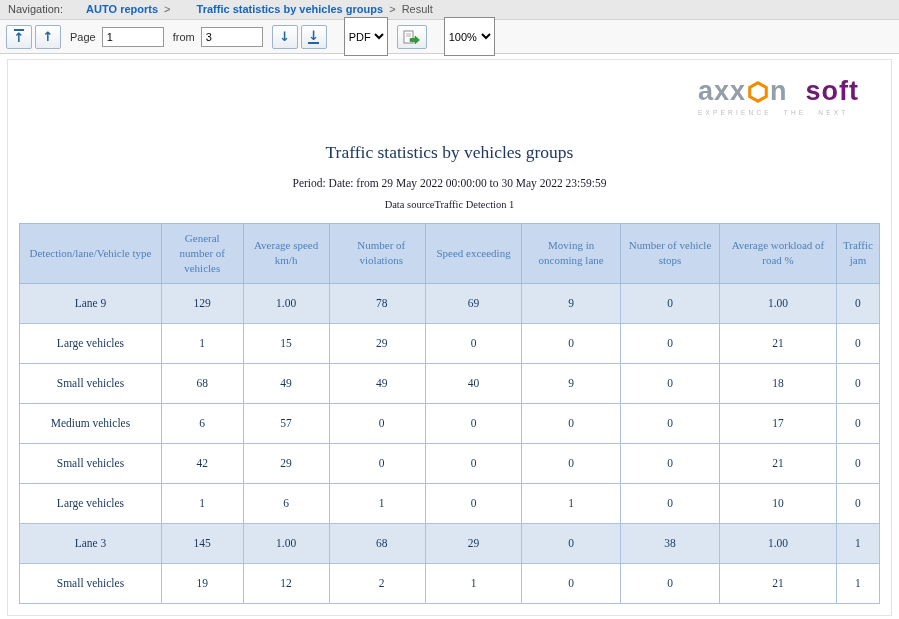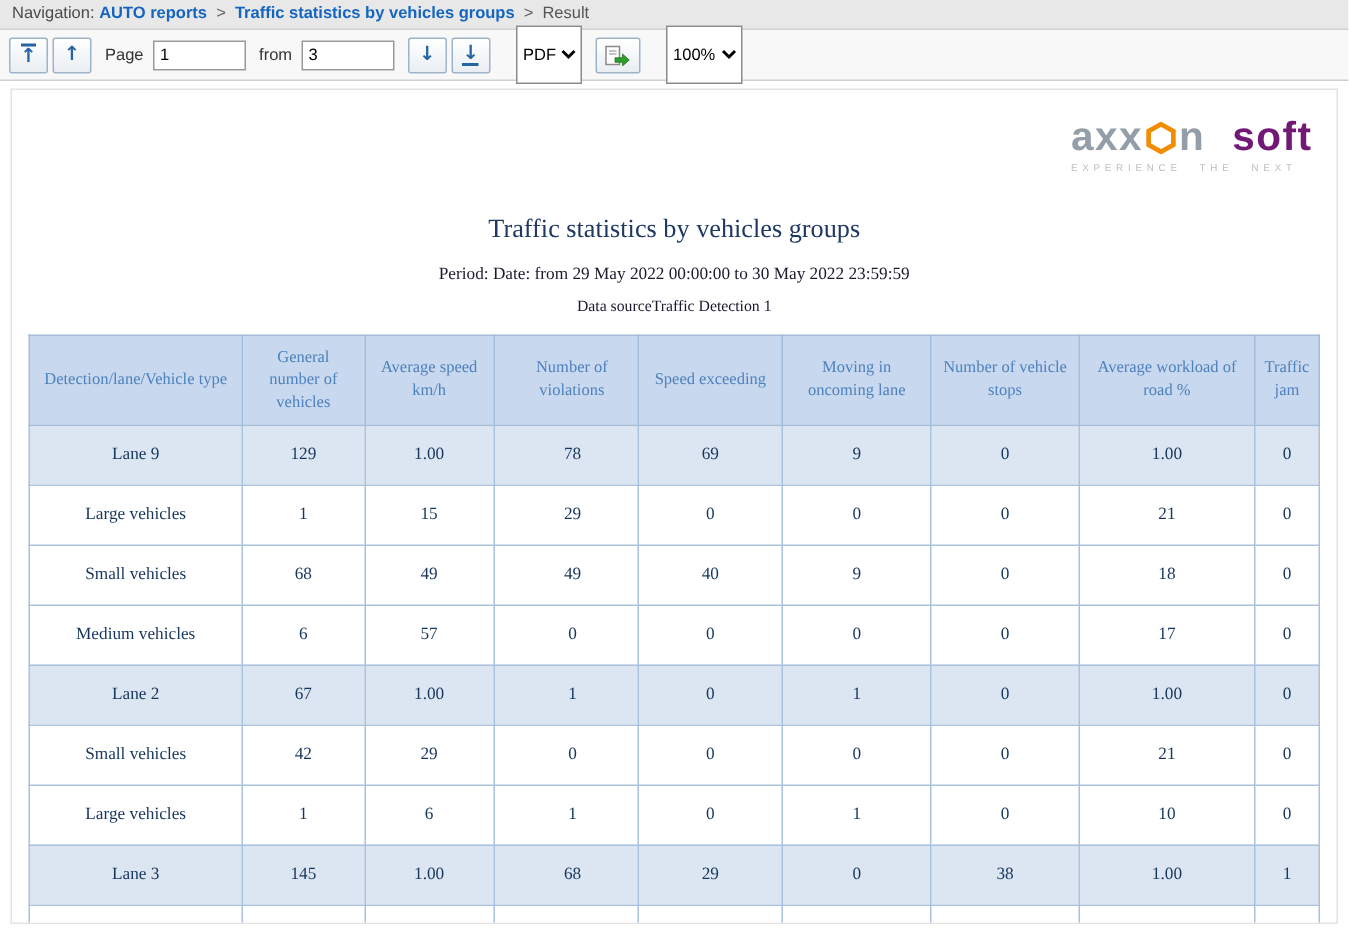--- a/index.html
+++ b/index.html
@@ -17,20 +17,21 @@
     padding: 3px 8px 4px 8px;
     font-size: 11px;
     color: #4a4a4a;
     white-space: nowrap;
   }
   .breadcrumb-bar a {
     color: #1565c0;
     font-weight: bold;
     text-decoration: none;
     cursor: pointer;
+    margin-left: 20px;
   }
   .breadcrumb-bar .sep { color: #666; margin: 0 3px; }
   .breadcrumb-bar .current { color: #555; }
 
   
   .toolbar {
     background: #f8f8f8;
     border-bottom: 1px solid #cfcfcf;
     padding: 4px 6px;
     display: flex;
@@ -79,21 +80,21 @@
     height: 557px;
     background: #ffffff;
     border: 1px solid #e3e3e3;
     overflow: hidden;
     position: relative;
   }
 
   
   .logo {
     position: absolute;
-    top: 18px; right: 16px;
+    top: 18px; right: 32px;
     text-align: left;
   }
   .logo-row { display: flex; align-items: center; }
   .lg-gray {
     font-size: 27px; font-weight: 600;
     color: #939ea9; letter-spacing: 1px;
     line-height: 1;
   }
   .lg-blue {
     font-size: 27px; font-weight: 700;
@@ -294,31 +295,20 @@
           <td>Medium vehicles</td>
           <td>6</td>
           <td>57</td>
           <td>0</td>
           <td>0</td>
           <td>0</td>
           <td>0</td>
           <td>17</td>
           <td>0</td>
         </tr>
-        <tr class="row-lane">
-          <td>Lane 2</td>
-          <td>67</td>
-          <td>1.00</td>
-          <td>1</td>
-          <td>0</td>
-          <td>1</td>
-          <td>0</td>
-          <td>1.00</td>
-          <td>0</td>
-        </tr>
         <tr class="row-vehicle">
           <td>Small vehicles</td>
           <td>42</td>
           <td>29</td>
           <td>0</td>
           <td>0</td>
           <td>0</td>
           <td>0</td>
           <td>21</td>
           <td>0</td>

